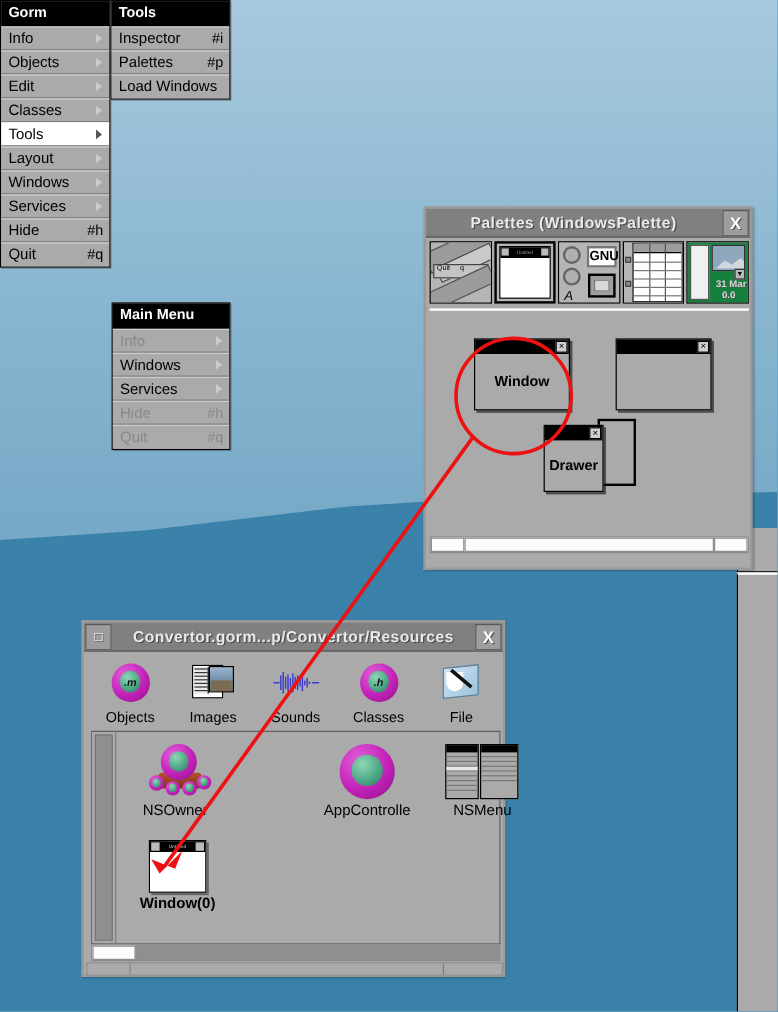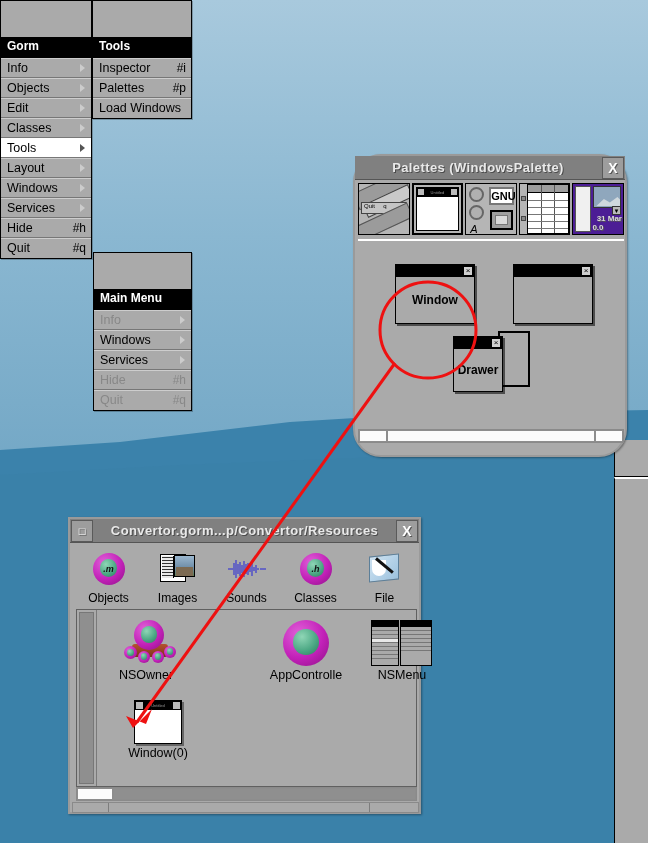--- a/index.html
+++ b/index.html
@@ -40,21 +40,20 @@
     position:absolute;
     background:#aaaaaa;
     border:1px solid #000;
     box-shadow: 1px 1px 0 rgba(0,0,0,.25);
   }
   .mnu-title {
     background:#000; color:#fff;
     font-weight:bold; font-size:12px;
     padding:3px 6px 4px 6px; line-height:13px;
     border-bottom:1px solid #000;
-    margin-top:36px;
   }
   .mnu-item {
     position:relative;
     height:20px; line-height:19px;
     font-size:12.5px; color:#000;
     padding:0 5px 0 6px;
     background:#aaaaaa;
     border-bottom:1px solid #777;
     border-top:1px solid #cdcdcd;
     display:flex; align-items:center; justify-content:space-between;
@@ -97,21 +96,21 @@
     width:22px; height:22px; margin:1px;
     background:#9d9d9d;
     border:1px solid #5a5a5a;
     display:flex;align-items:center;justify-content:center;
     font-size:14px; font-weight:bold; color:#fff;
     text-shadow:1px 1px 0 #555;
   }
   .tb-btn.mini { font-size:11px; }
 
   
-  #palettes { left:353px; top:154px; width:274px; height:303px;border-radius:28px; }
+  #palettes { left:353px; top:172px; width:274px; height:303px; }
   .pal-strip {
     position:absolute; left:3px; top:27px; width:266px; height:54px;
     background:#aaaaaa;
     display:flex; gap:2px;
   }
   .pal-cell {
     width:52px; height:52px;
     background:#b5b5b5;
     border:1px solid #000;
     position:relative; overflow:hidden;
@@ -361,29 +360,29 @@
        <div style="position:absolute;left:26px;top:0;bottom:0;width:1px;background:#555"></div>
        <div style="position:absolute;left:0;right:0;top:15px;height:1px;background:#777"></div>
        <div style="position:absolute;left:0;right:0;top:22px;height:1px;background:#777"></div>
        <div style="position:absolute;left:0;right:0;top:29px;height:1px;background:#777"></div>
        <div style="position:absolute;left:0;right:0;top:36px;height:1px;background:#777"></div>
        <div style="position:absolute;left:0;right:0;top:43px;height:1px;background:#777"></div>
      </div>
    </div>
       </div>
       <div class="pal-cell">
-        <div style="position:absolute;inset:0;background:#4c1d95;display:flex">
+        <div style="position:absolute;inset:0;background:#15803d;display:flex">
      <div style="width:16px;background:#f0f0f0;border:1px solid #555;margin:2px 1px 2px 2px"></div>
      <div style="flex:1;position:relative">
        <div style="position:absolute;left:1px;top:2px;right:2px;height:22px;background:#8fa7bd;border:1px solid #333;overflow:hidden">
          <div style="position:absolute;left:2px;bottom:1px;width:30px;height:10px;background:#cfd8dd;clip-path:polygon(0 100%,25% 30%,45% 65%,70% 10%,100% 100%)"></div>
        </div>
        <div style="position:absolute;right:2px;top:22px;width:9px;height:9px;background:#b9b9b9;border:1px solid #333;font-size:6px;text-align:center;line-height:8px">▼</div>
        <div style="position:absolute;left:0;right:1px;top:30px;text-align:right;font-size:8px;font-weight:bold;color:#d8d8d8;text-shadow:1px 1px 0 #555;line-height:9px">31 Mar</div>
-       <div style="position:absolute;left:0;right:1px;top:39px;text-align:left;font-size:8px;font-weight:bold;color:#d8d8d8;text-shadow:1px 1px 0 #555;line-height:9px">0.0</div>
+       <div style="position:absolute;left:0;right:1px;top:39px;text-align:center;font-size:8px;font-weight:bold;color:#d8d8d8;text-shadow:1px 1px 0 #555;line-height:9px">0.0</div>
      </div>
    </div>
       </div>
     </div>
 
   <div class="pal-body">
 
     <div class="mini-win" style="left:37px;top:23px;width:80px;height:60px;">
       <div class="mini-tb">
         <div class="mini-x">×</div>
@@ -529,21 +528,21 @@
                 <div style="height:4px;border-bottom:1px solid #777"></div>
         <div style="height:4px;border-bottom:1px solid #777"></div>
                 <div style="height:4px;border-bottom:1px solid #777"></div>
         <div style="height:4px;border-bottom:1px solid #777"></div>
                 <div style="height:4px;border-bottom:1px solid #777"></div>
       </div>
     </div>
           </div>
           <span class="lbl">NSMenu</span>
         </div>
-        <div class="obj-cell" style="left: 22px; top: 82px;">
+        <div class="obj-cell" style="left: 12px; top: 82px; font-weight: bold;">
           <div class="obj-ico">
             <div style="width:48px;height:44px;background:#fff;border:1px solid #000;box-shadow:2px 2px 0 rgba(0,0,0,.4)">
       <div style="height:9px;background:#000;position:relative">
         <span style="position:absolute;left:1px;top:1px;width:7px;height:7px;background:#bbb"></span>
         <span style="position:absolute;right:1px;top:1px;width:7px;height:7px;background:#bbb"></span>
         <span style="position:absolute;left:0;right:0;text-align:center;font-size:4px;color:#999;line-height:9px">Untitled</span>
       </div>
     </div>
           </div>
           <span class="lbl">Window(0)</span>

